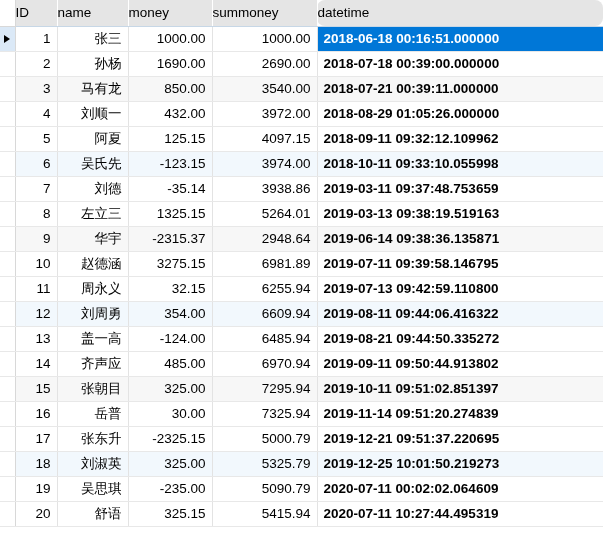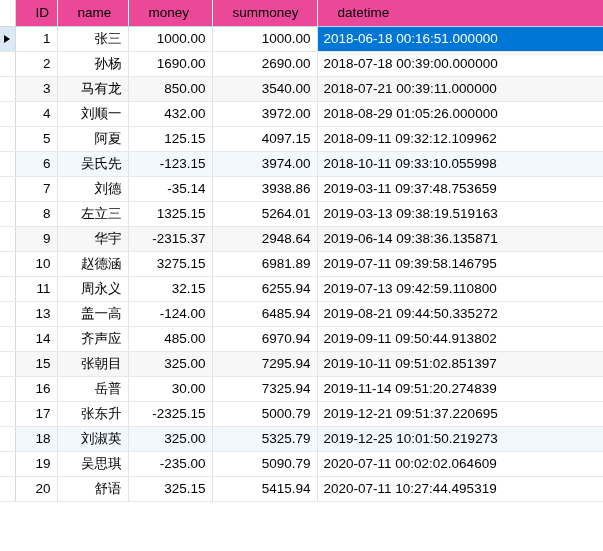--- a/index.html
+++ b/index.html
@@ -29,41 +29,42 @@
   }
   table.datagrid col.c-gutter { width: 15px; }
   table.datagrid col.c-id     { width: 42px; }
   table.datagrid col.c-name   { width: 71px; }
   table.datagrid col.c-money  { width: 84px; }
   table.datagrid col.c-sum    { width: 105px; }
   table.datagrid col.c-dt     { width: 286px; }
 
   thead th {
     height: 26px;
-    background: #ec4899;
+    background: #e5e5e5;
     border-right: 1px solid #ffffff;
     border-bottom: 1px solid #c7d7e6;
     font-weight: normal;
     font-size: 13.5px;
     text-align: left;
-    padding: 0 20px;
+    padding: 0 0;
     color: #000000;
     vertical-align: middle;
     box-sizing: border-box;
     white-space: nowrap;
     overflow: hidden;
   }
   thead th.gutter-head {
     background: #ffffff;
     border-right: 1px solid #d8d8d8;
     border-bottom: 1px solid #d8d8d8;
     padding: 0;
   }
   thead th.dt-head {
     border-right: none;
+    border-radius: 8px;
   }
 
   tbody td {
     height: 25px;
     border-right: 1px solid #e3e3e3;
     border-bottom: 1px solid #e8e8e8;
     padding: 0 6px;
     box-sizing: border-box;
     vertical-align: middle;
     white-space: nowrap;
@@ -71,21 +72,21 @@
     font-size: 13.5px;
   }
   tbody td.gutter {
     border-right: 1px solid #d8d8d8;
     padding: 0;
     position: relative;
     background: #ffffff;
   }
   tbody td.num { text-align: right; }
   tbody td.txt { text-align: right; }
-  tbody td.dt  { text-align: left; border-right: none; }
+  tbody td.dt  { text-align: left; border-right: none; font-weight: bold; }
 
   tr.alt td:not(.gutter) { background: #f7f7f7; }
   tr.altblue td:not(.gutter) { background: #f2f8fd; }
 
   tr.selected td.dt {
     background: #0077d7 !important;
     color: #ffffff;
   }
   tr.selected td.gutter {
     background: #dbe9f7;
@@ -210,20 +211,28 @@
           <td class="dt">2019-07-11 09:39:58.146795</td>
         </tr>
         <tr>
           <td class="gutter"></td>
           <td class="num">11</td>
           <td class="txt">周永义</td>
           <td class="num">32.15</td>
           <td class="num">6255.94</td>
           <td class="dt">2019-07-13 09:42:59.110800</td>
         </tr>
+        <tr class="altblue">
+          <td class="gutter"></td>
+          <td class="num">12</td>
+          <td class="txt">刘周勇</td>
+          <td class="num">354.00</td>
+          <td class="num">6609.94</td>
+          <td class="dt">2019-08-11 09:44:06.416322</td>
+        </tr>
         <tr>
           <td class="gutter"></td>
           <td class="num">13</td>
           <td class="txt">盖一高</td>
           <td class="num">-124.00</td>
           <td class="num">6485.94</td>
           <td class="dt">2019-08-21 09:44:50.335272</td>
         </tr>
         <tr>
           <td class="gutter"></td>

